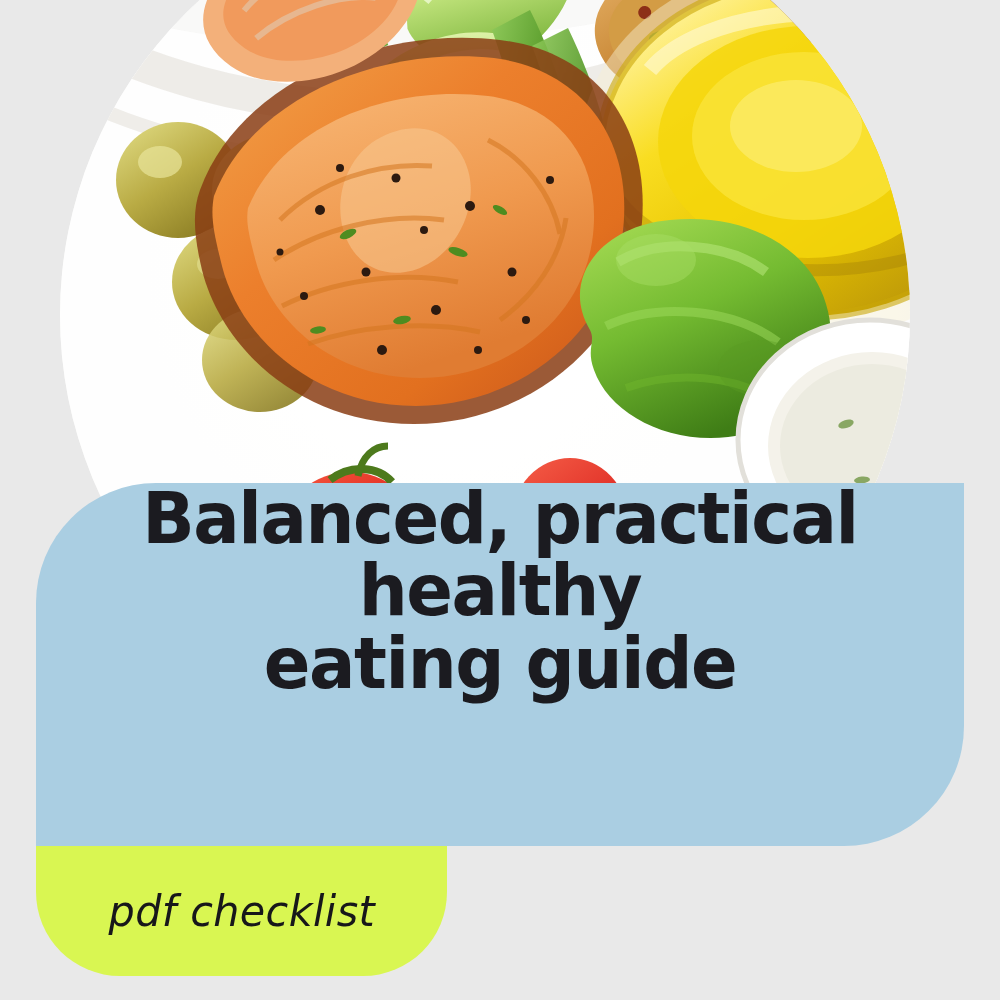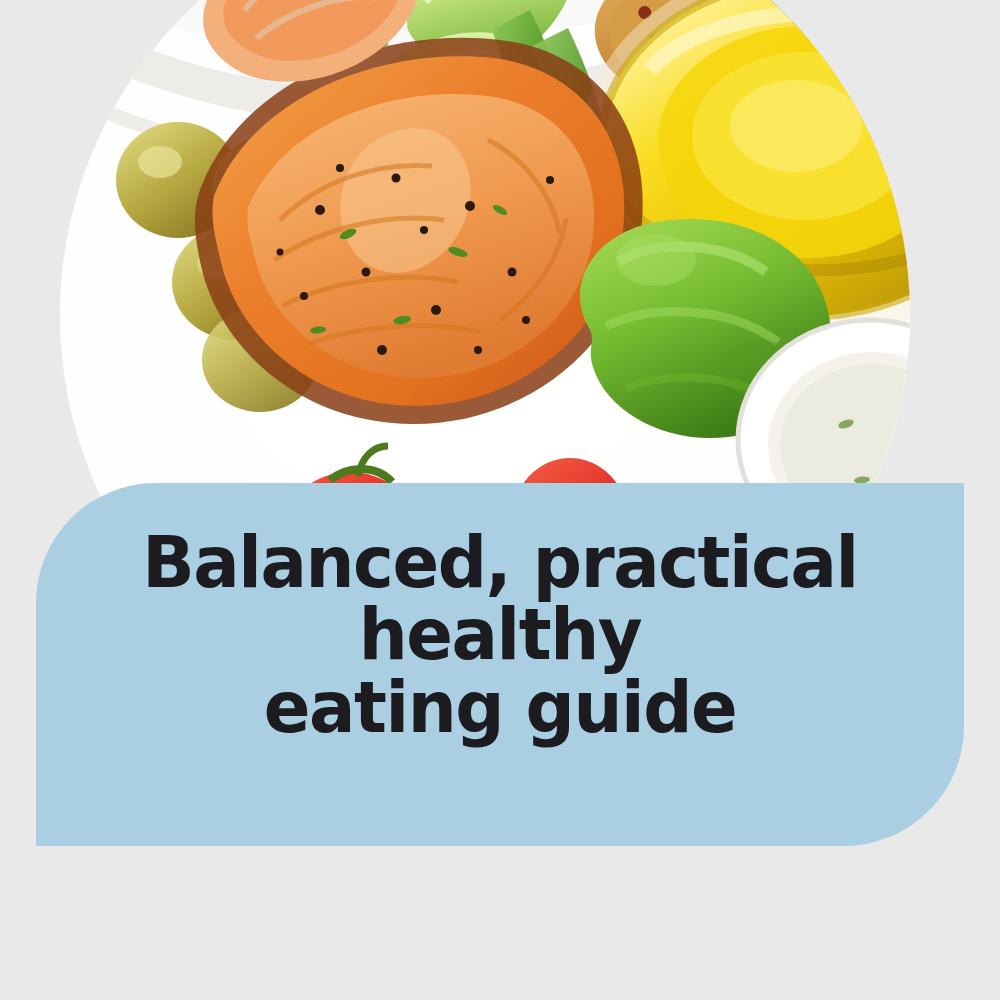--- a/index.html
+++ b/index.html
@@ -40,21 +40,20 @@
   
   .headline-card {
     position: absolute;
     left: 36px;
     top: 483px;
     width: 928px;
     height: 363px;
     background: #aaceE2;
     border-radius: 120px 0 120px 0;
     display: flex;
-    align-items: flex-end;
     justify-content: center;
     box-sizing: border-box;
     padding: 0 24px 16px 24px;
   }
   .headline {
     margin: 0;
     width: 100%;
     text-align: center;
     font-family: "DejaVu Sans", sans-serif;
     font-weight: 700;
@@ -368,15 +367,18 @@
       <path d="M-30 640 C 160 760, 520 790, 780 660" stroke="#ffffff" stroke-width="60" fill="none" opacity="0.35"></path>
     </svg>
   </div>
 
   <div class="headline-card">
     <h1 class="headline">Balanced, practical healthy
 eating guide</h1>
   </div>
 
   <div class="tag-row">
+    <div class="tag tag-1">
+      <span class="tag-label">pdf checklist</span>
+    </div>
   </div>
 
 </div>
 
 </body></html>

